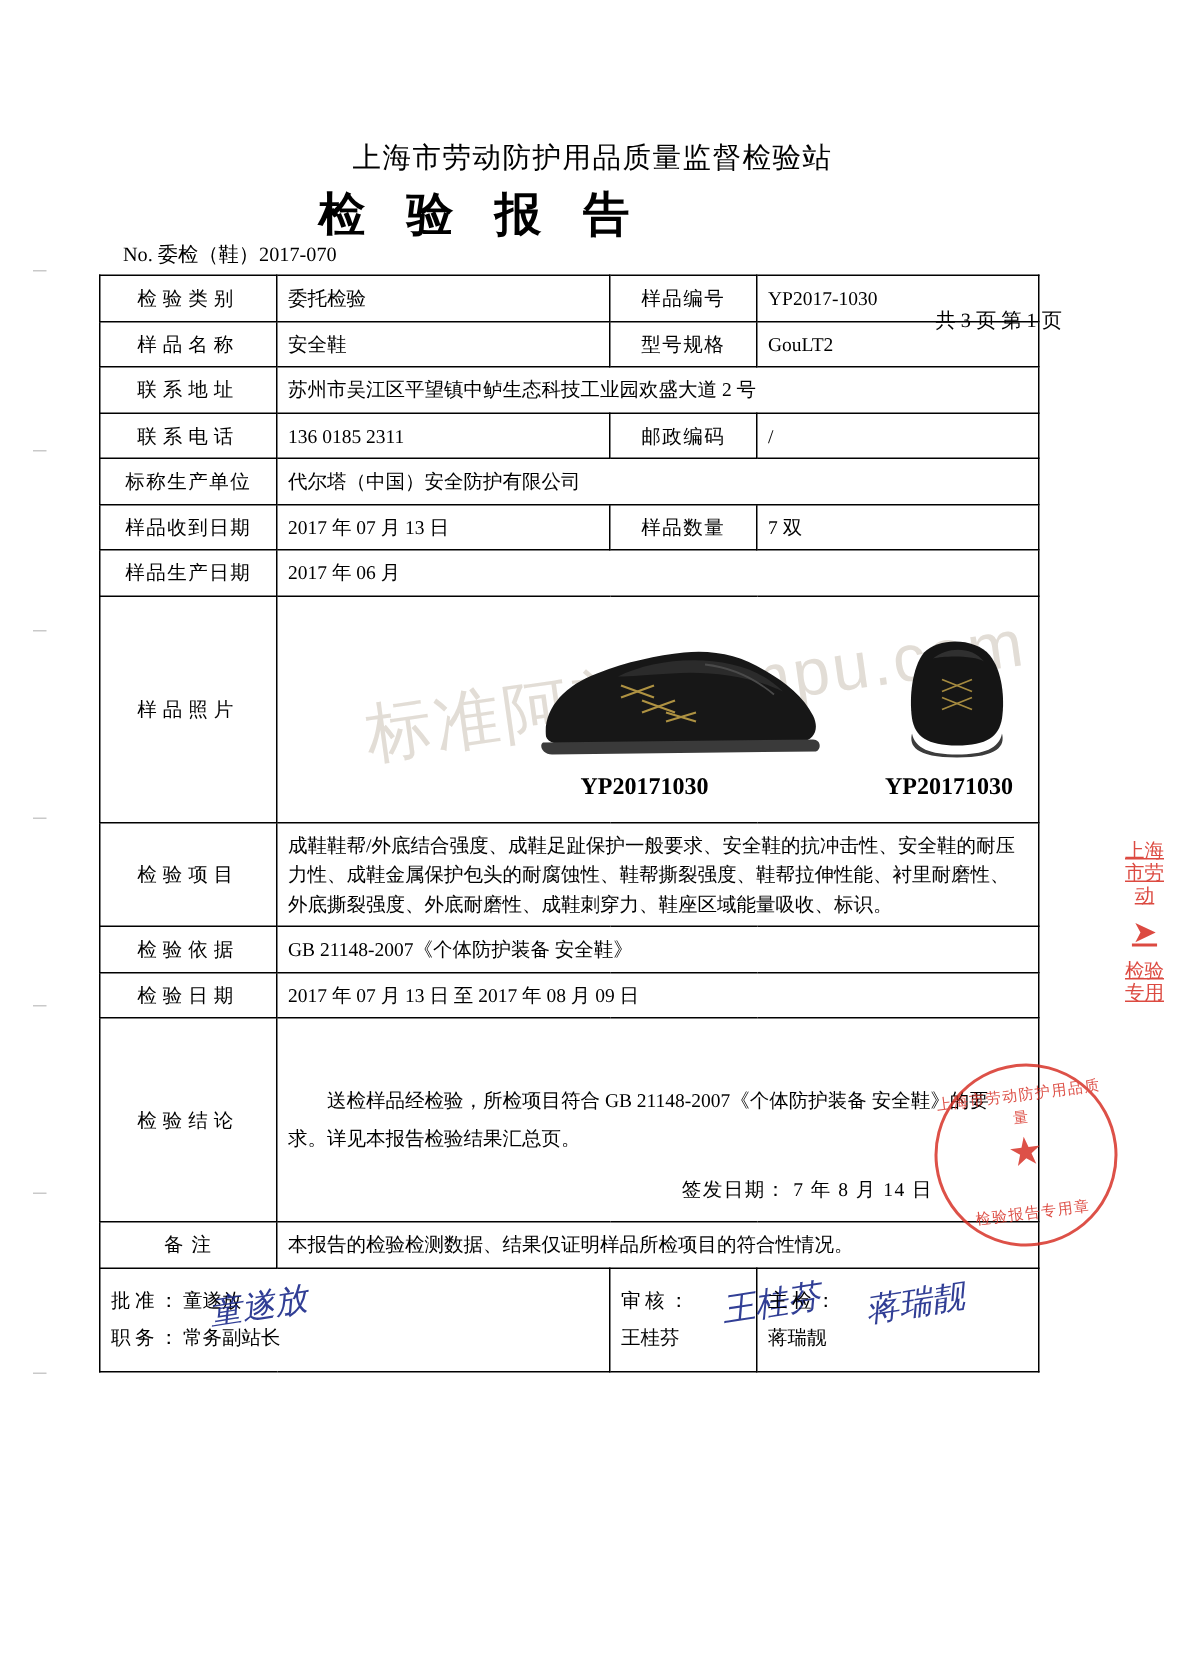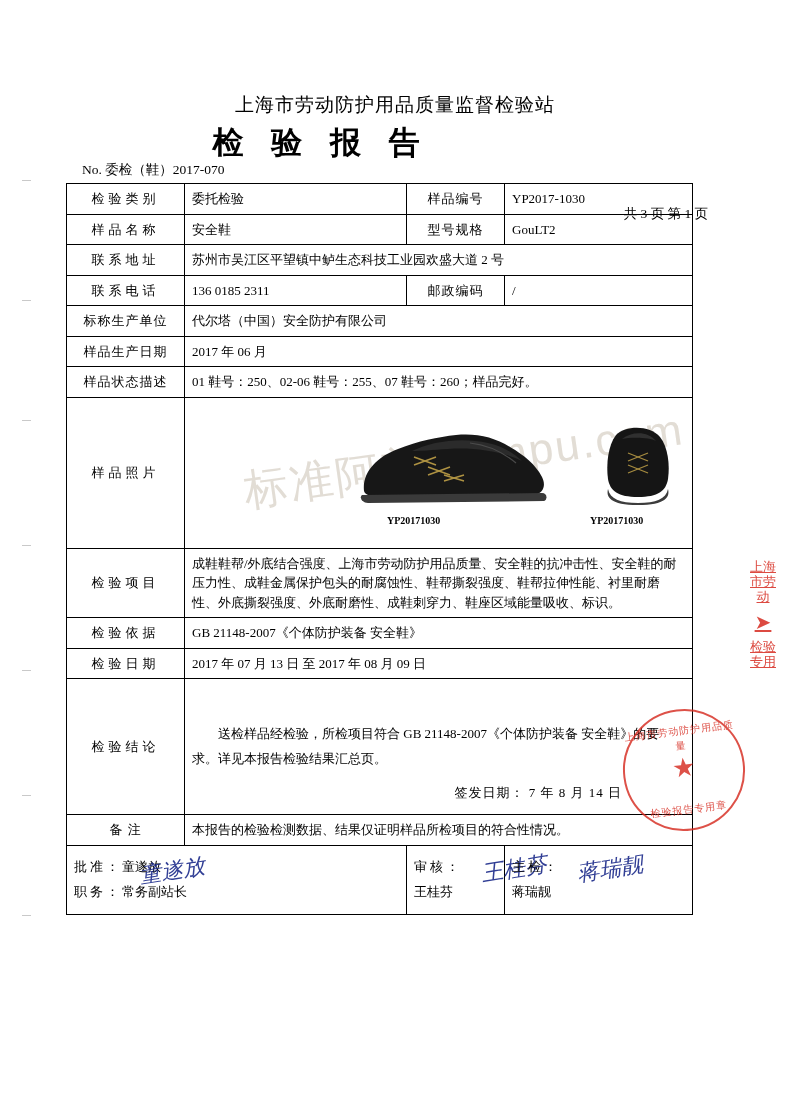--- a/index.html
+++ b/index.html
@@ -134,21 +134,21 @@
     height: 86px;
   }
   .shoe-b {
     left: 400px;
     top: 16px;
     width: 92px;
     height: 90px;
   }
   .shoe-label {
     position: absolute;
-    font-size: 10px;
+    font-size: 16px;
     font-weight: bold;
     font-family: "Liberation Serif", serif;
   }
   .lbl-a { left: 195px; top: 110px; }
   .lbl-b { left: 398px; top: 110px; }
 
   .items-cell { line-height: 1.85; }
   .concl-cell { height: 125px; position: relative; vertical-align: top; padding-top: 14px; }
   .concl-text { text-indent: 2em; line-height: 1.9; }
   .sign-line {
@@ -292,26 +292,28 @@
         <td class="label">联系电话</td>
         <td class="val">136 0185 2311</td>
         <td class="label-nospace">邮政编码</td>
         <td class="val">/</td>
       </tr>
       <tr class="row-h">
         <td class="label-nospace">标称生产单位</td>
         <td class="val" colspan="3">代尔塔（中国）安全防护有限公司</td>
       </tr>
       <tr class="row-h">
+        <td class="label-nospace">样品收到日期</td>
+        <td class="val">2017 年 07 月 13 日</td>
+        <td class="label-nospace">样品数量</td>
+        <td class="val">7 双</td>
+      </tr>
+      <tr class="row-h">
         <td class="label-nospace">样品生产日期</td>
         <td class="center" colspan="3">2017 年 06 月</td>
-      </tr>
-      <tr class="row-h">
-        <td class="label-nospace">样品状态描述</td>
-        <td class="val" colspan="3">01 鞋号：250、02-06 鞋号：255、07 鞋号：260；样品完好。</td>
       </tr>
 
       <tr>
         <td class="label">样品照片</td>
         <td class="photo-cell" colspan="3">
           <div class="photo-wrap">
             <div class="watermark">标准阿普 compu.com</div>
 
             <svg class="shoe shoe-a" viewBox="0 0 200 86">
               <path d="M12 70 C10 52 24 36 46 28 C66 20 86 16 104 14 C124 12 142 16 158 26 C172 34 184 44 190 56 C194 64 192 72 182 74 L30 76 C20 76 13 74 12 70 Z" fill="#171717"></path>
@@ -341,21 +343,21 @@
             </svg>
 
             <div class="shoe-label lbl-a">YP20171030</div>
             <div class="shoe-label lbl-b">YP20171030</div>
           </div>
         </td>
       </tr>
 
       <tr>
         <td class="label">检验项目</td>
-        <td class="val items-cell" colspan="3">成鞋鞋帮/外底结合强度、上海市劳动防护用品质量、安全鞋的抗冲击性、安全鞋的耐压力性、成鞋金属保护包头的耐腐蚀性、鞋帮撕裂强度、鞋帮拉伸性能、衬里耐磨性、外底撕裂强度、外底耐磨性、成鞋刺穿力、鞋座区域能量吸收、标识。</td>
+        <td class="val items-cell" colspan="3">成鞋鞋帮/外底结合强度、成鞋足趾保护一般要求、安全鞋的抗冲击性、安全鞋的耐压力性、成鞋金属保护包头的耐腐蚀性、鞋帮撕裂强度、鞋帮拉伸性能、衬里耐磨性、外底撕裂强度、外底耐磨性、成鞋刺穿力、鞋座区域能量吸收、标识。</td>
       </tr>
       <tr class="row-h">
         <td class="label">检验依据</td>
         <td class="val" colspan="3">GB 21148-2007《个体防护装备 安全鞋》</td>
       </tr>
       <tr class="row-h">
         <td class="label">检验日期</td>
         <td class="center" colspan="3">2017 年 07 月 13 日  至  2017 年 08 月 09 日</td>
       </tr>
 

